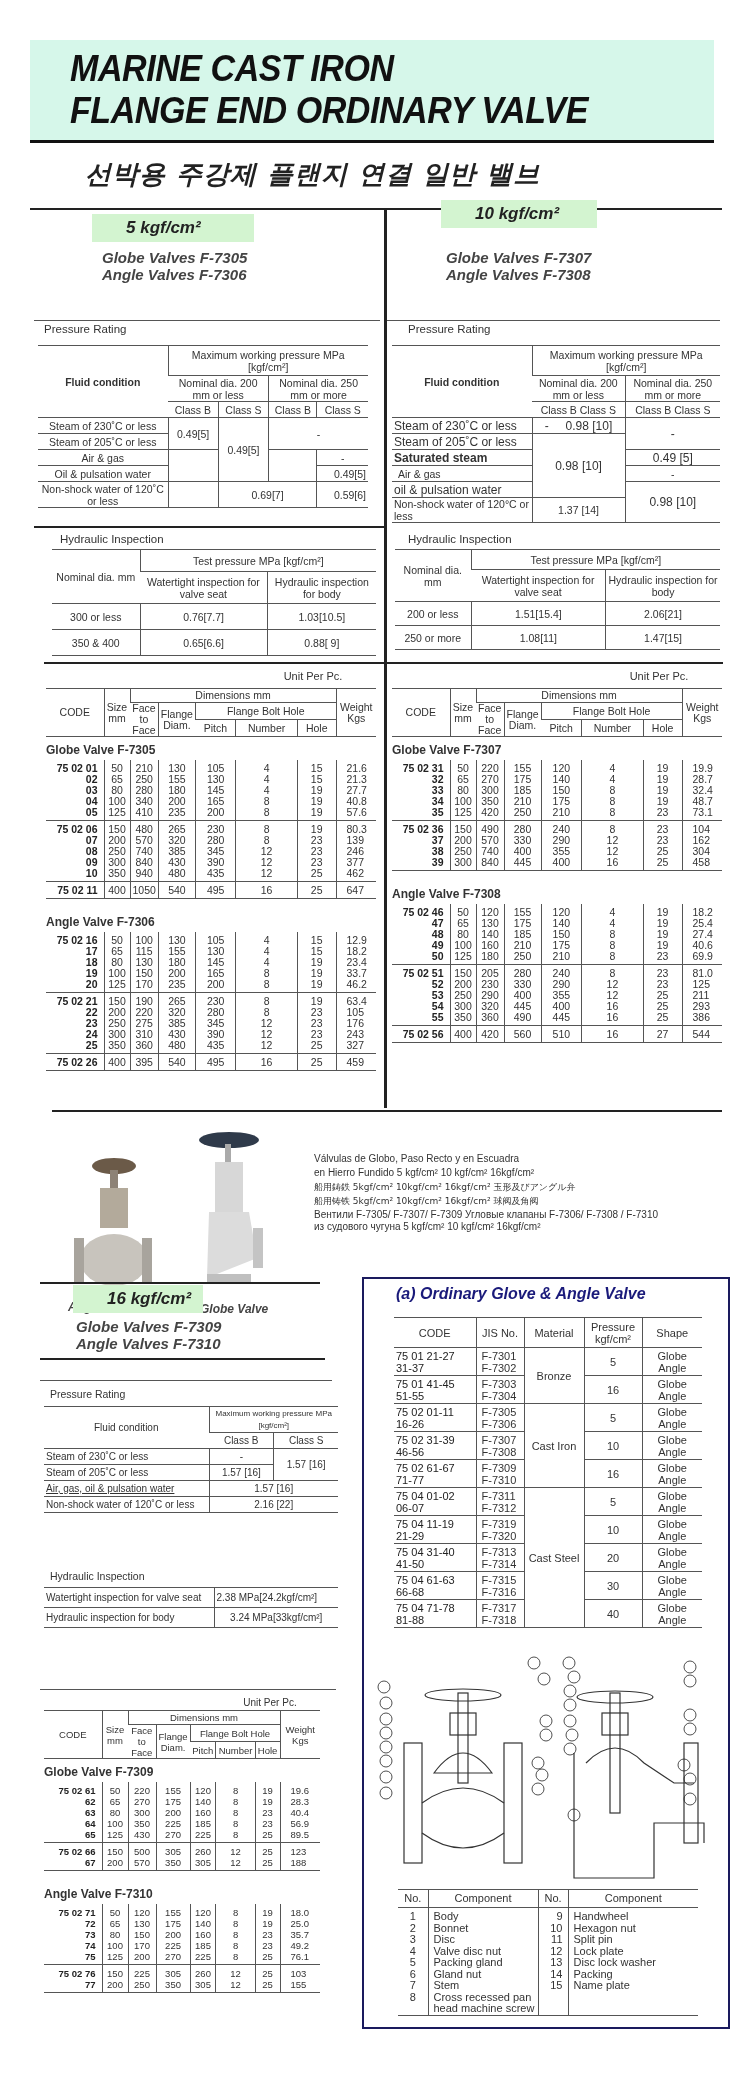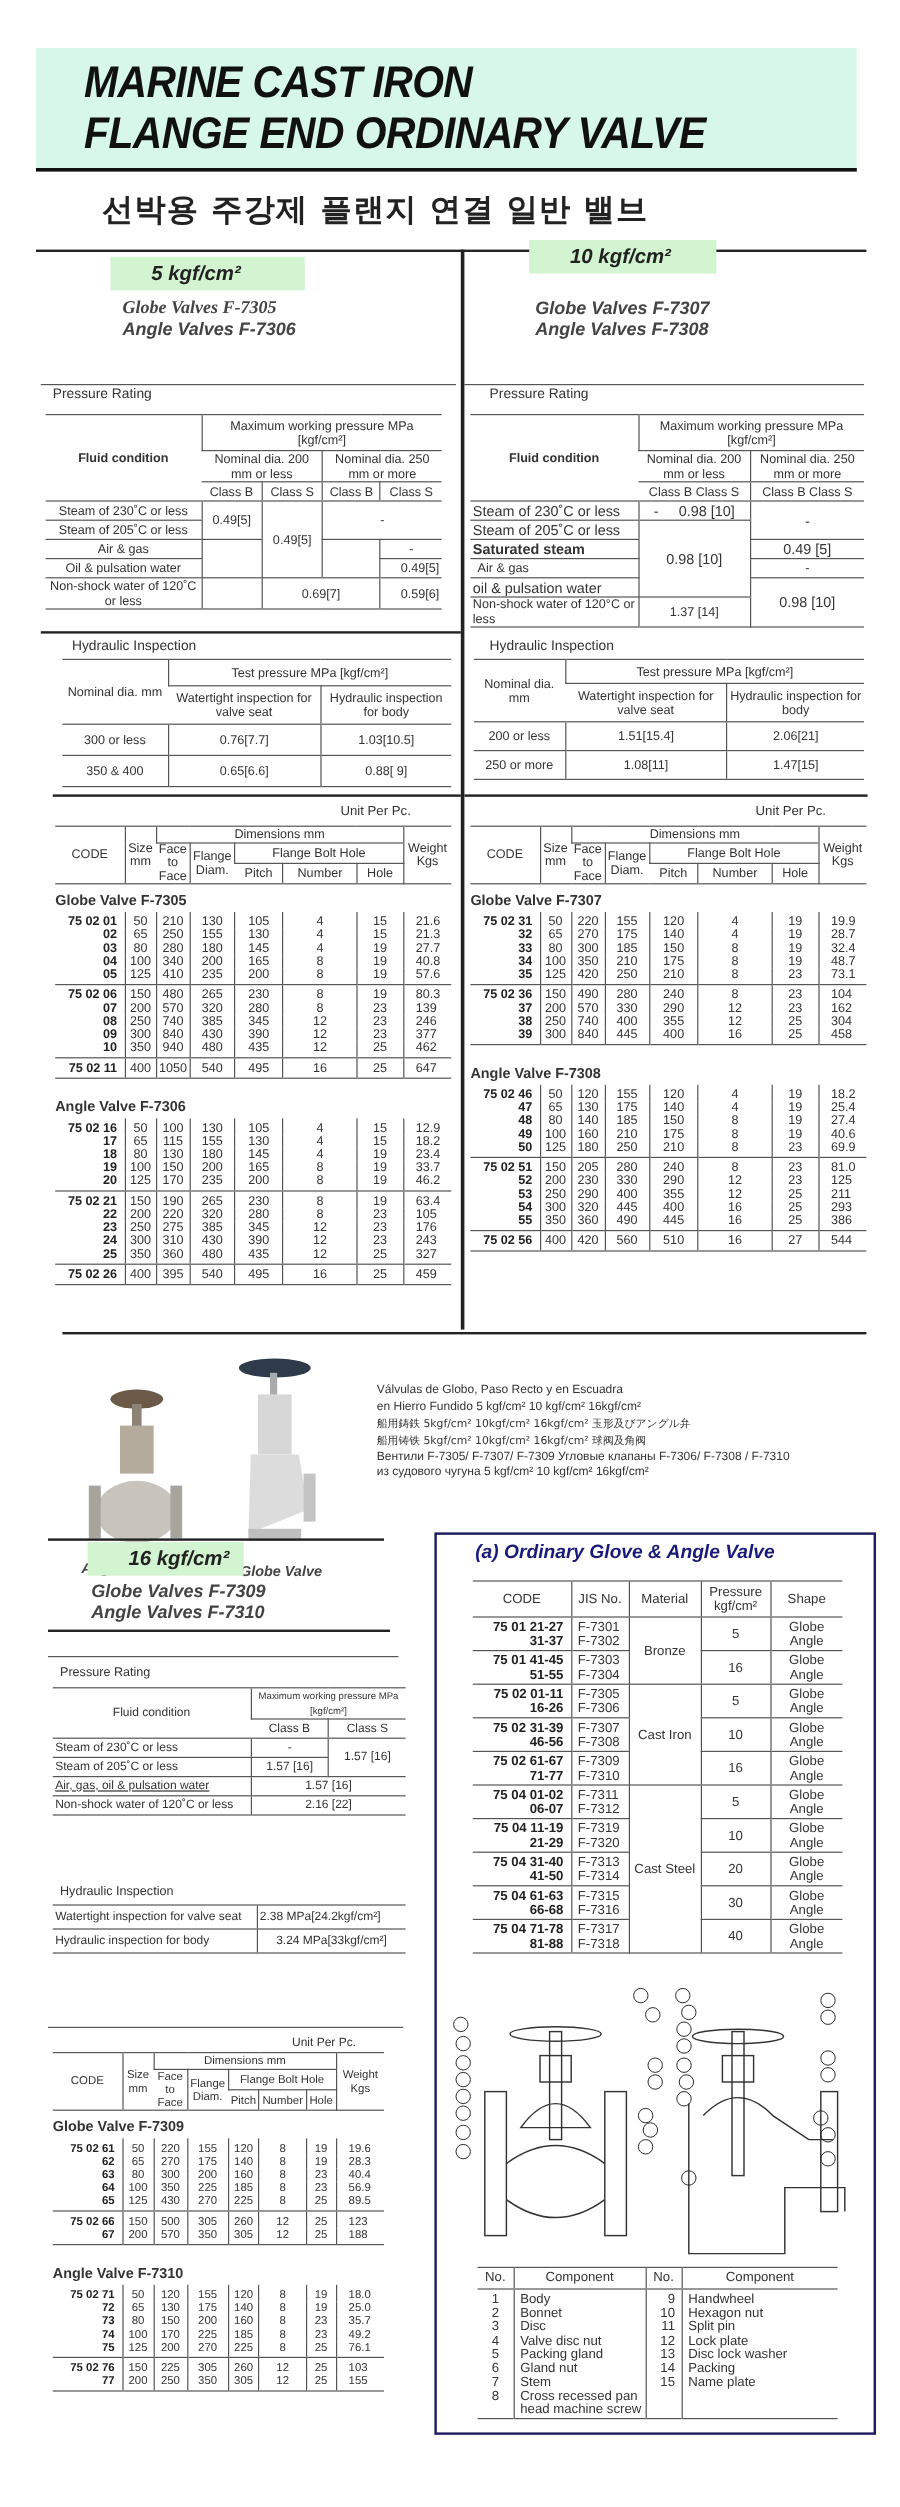--- a/index.html
+++ b/index.html
@@ -1,21 +1,21 @@
 <!DOCTYPE html>
 <html><head>
 <meta charset="utf-8">
 <style>
   * { box-sizing: border-box; margin: 0; padding: 0; }
   body { width: 750px; height: 2089px; background: #fff; font-family: "Liberation Sans", sans-serif; color: #222; position: relative; overflow: hidden; }
   .abs { position: absolute; }
   .title-band { left: 30px; top: 40px; width: 684px; height: 100px; background: #d6f7ea; }
   .title-band .t { position: absolute; left: 40px; font-family: "Liberation Sans", sans-serif; font-style: italic; font-weight: bold; font-size: 37px; letter-spacing: -0.5px; color: #111; transform: scaleX(0.92); transform-origin: left; }
   .title-rule { left: 30px; top: 140px; width: 684px; height: 3px; background: #111; }
-  .korean { left: 85px; top: 157px; font-size: 26px; font-weight: bold; color: #222; font-family: "DejaVu Sans", sans-serif; letter-spacing: 1px; }
+  .korean { left: 85px; top: 157px; font-size: 26px; font-style: italic; font-weight: bold; color: #222; font-family: "DejaVu Sans", sans-serif; letter-spacing: 1px; }
   .hrule { height: 2px; background: #222; }
   .vrule { width: 3px; background: #222; }
   .badge { background: #d3f4d0; height: 28px; font-style: italic; font-weight: bold; font-size: 17px; display: flex; align-items: center; padding-left: 34px; color: #222; }
   .sub { font-style: italic; font-weight: bold; font-size: 15px; color: #444; line-height: 17px; }
   table { border-collapse: collapse; font-size: 10.5px; color: #333; }
   td, th { font-weight: normal; text-align: center; padding: 0 2px; line-height: 12px; }
   .sec-title { font-size: 11.5px; color: #333; }
   .pr td { border-bottom: 1.5px solid #555; border-left: 1px solid #555; height: 16px; }
   .pr td:first-child { border-left: none; }
   .pr tr.top td { border-top: 1.5px solid #555; }
@@ -26,42 +26,42 @@
   .dim .hdtop td { border-top: 1.5px solid #555; }
   .dim .grp-end td { border-bottom: 1.5px solid #555; padding-bottom: 2px; }
   .dim .grp-start td { padding-top: 3px; }
   .dim .code { text-align: right; padding-right: 6px; font-weight: bold; color: #222; }
   .dim .w { text-align: left; padding-left: 10px; }
   .dim .grp-label td { border: none; text-align: left; font-weight: bold; font-size: 12px; padding: 8px 0 4px; color: #333; }
   .unit { text-align: center; font-size: 11px; color: #333; }
   .ord { font-size: 11px; }
   .ord td { border-left: 1px solid #555; border-bottom: 1.5px solid #555; line-height: 12px; }
   .ord td:first-child { border-left: none; }
-  .ord .code { text-align: right; padding-right: 6px; font-weight: bold; color: #222; }
+  .ord .code { text-align: left; padding-right: 6px; font-weight: normal; color: #222; }
   .ord .jis { text-align: left; padding-left: 5px; }
   .comp td { line-height: 11.5px; font-size: 11px; border-left: 1px solid #555; vertical-align: top; margin-top: 15px; }
   .comp td:first-child { border-left: none; }
   .comp .hd td { border-top: 1.5px solid #555; border-bottom: 1.5px solid #555; height: 18px; vertical-align: middle; }
   .comp .left { text-align: left; padding-left: 5px; }
 </style>
 </head>
 <body>
 
 <div class="abs title-band">
   <div class="t" style="top:8px;">MARINE CAST IRON</div>
   <div class="t" style="top:50px;">FLANGE END  ORDINARY VALVE</div>
 </div>
 <div class="abs title-rule"></div>
 <div class="abs korean">선박용 주강제 플랜지 연결 일반 밸브</div>
 
 <div class="abs hrule" style="left:30px;top:208px;width:692px;"></div>
 <div class="abs vrule" style="left:384px;top:208px;height:900px;"></div>
 
 <div class="abs badge" style="left:92px;top:214px;width:162px;">5 kgf/cm²</div>
-<div class="abs sub" style="left:102px;top:249px;font-family:Liberation Serif, serif;">Globe Valves F-7305</div>
+<div class="abs sub" style="left:102px;top:249px;">Globe Valves F-7305</div>
 <div class="abs sub" style="left:102px;top:266px;">Angle Valves F-7306</div>
 
 <div class="abs hrule" style="left:34px;top:320px;width:346px;height:1px;background:#555;"></div>
 <div class="abs sec-title" style="left:44px;top:323px;">Pressure Rating</div>
 <table class="abs pr" style="left:38px;top:345px;width:330px;">
   <tbody>
       <tr class="top">
     <td rowspan="3" style="width:130px;font-weight:bold;">Fluid condition</td>
     <td colspan="4" style="height:30px;">Maximum working pressure MPa [kgf/cm²]</td>
   </tr>

